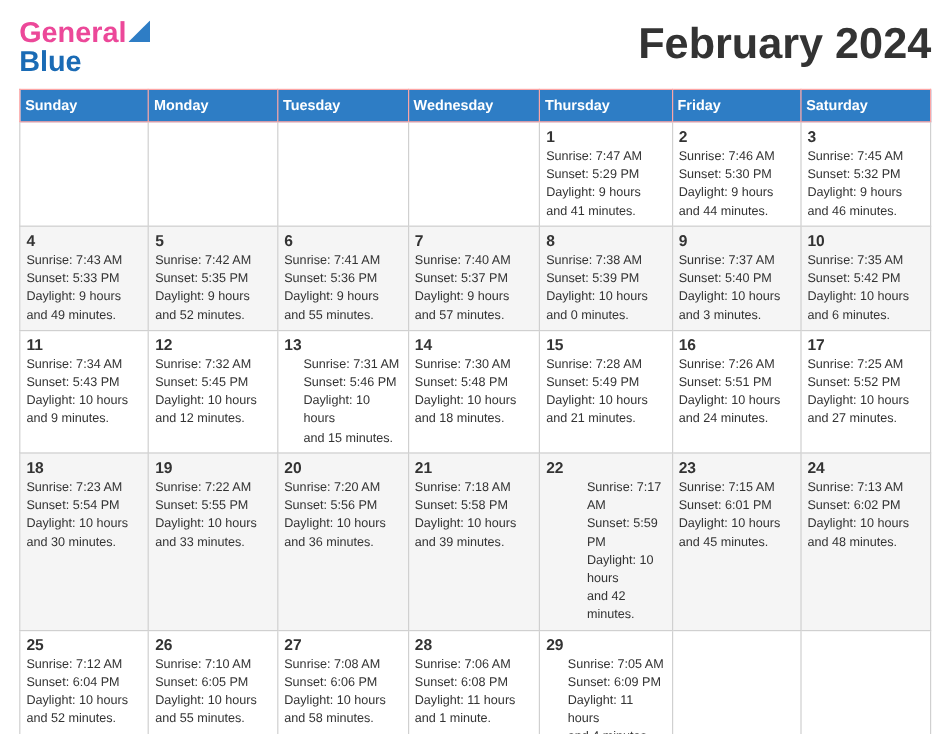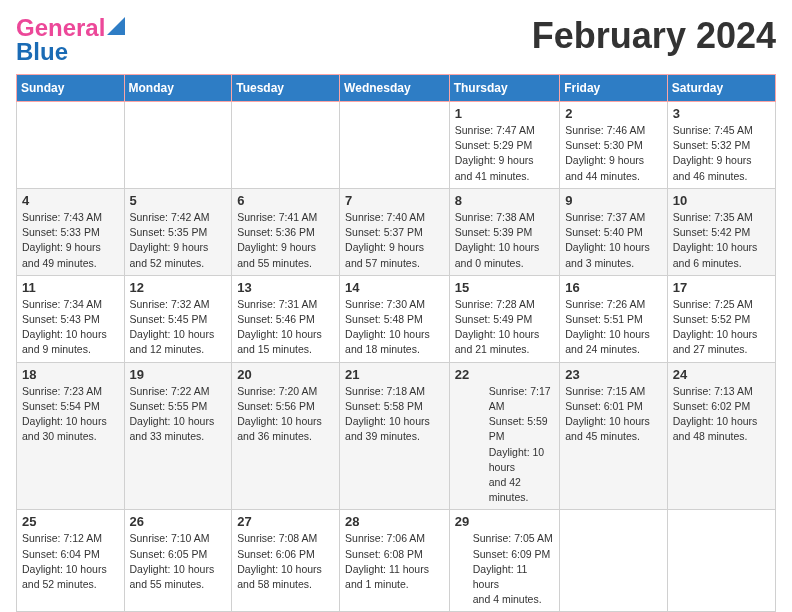--- a/index.html
+++ b/index.html
@@ -209,21 +209,21 @@
         </td>
         <td>
           <span class="day-number">12</span>
           <div class="day-info" style="white-space: pre-line;">Sunrise: 7:32 AM
 Sunset: 5:45 PM
 Daylight: 10 hours
 and 12 minutes.</div>
         </td>
         <td>
           <span class="day-number">13</span>
-          <div class="day-info" style="white-space: pre-line;">Sunrise: 7:31 AM
+          <div class="day-info" style="white-space: pre-line; margin-left: 16px;">Sunrise: 7:31 AM
 Sunset: 5:46 PM
 Daylight: 10 hours
 and 15 minutes.</div>
         </td>
         <td>
           <span class="day-number">14</span>
           <div class="day-info" style="white-space: pre-line;">Sunrise: 7:30 AM
 Sunset: 5:48 PM
 Daylight: 10 hours
 and 18 minutes.</div>

